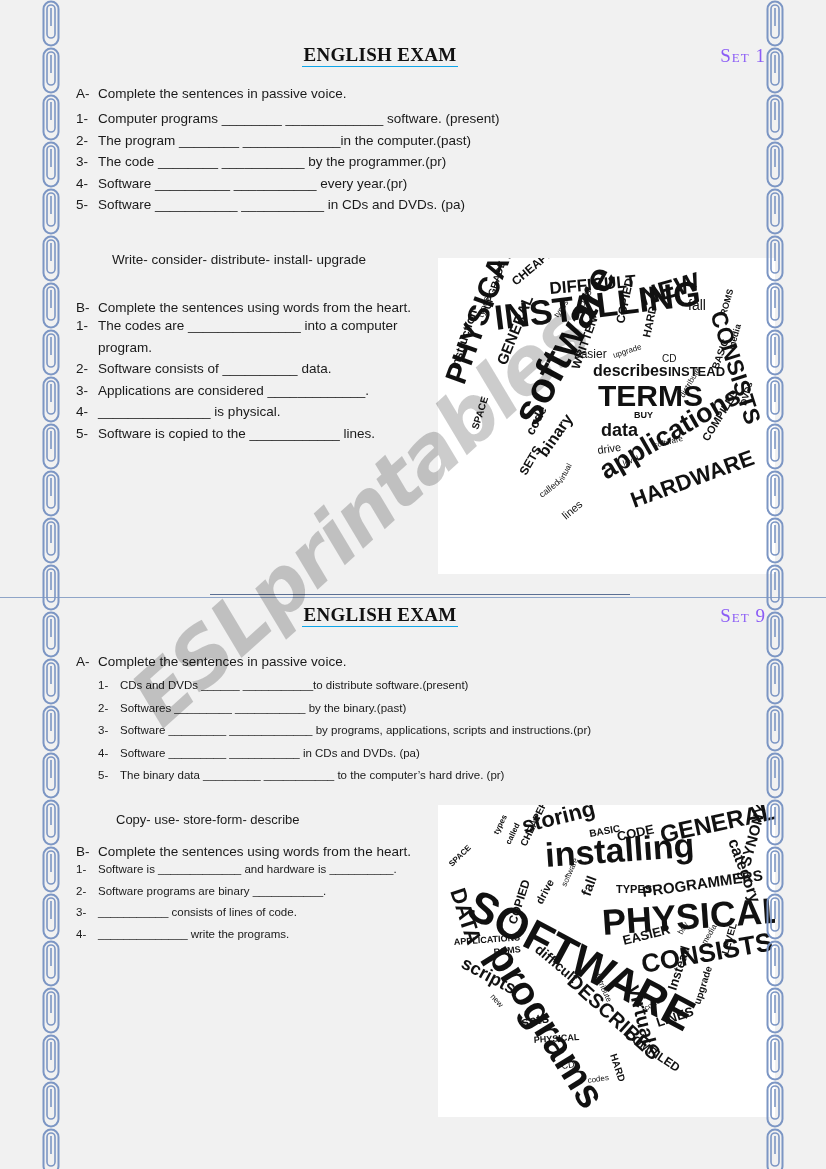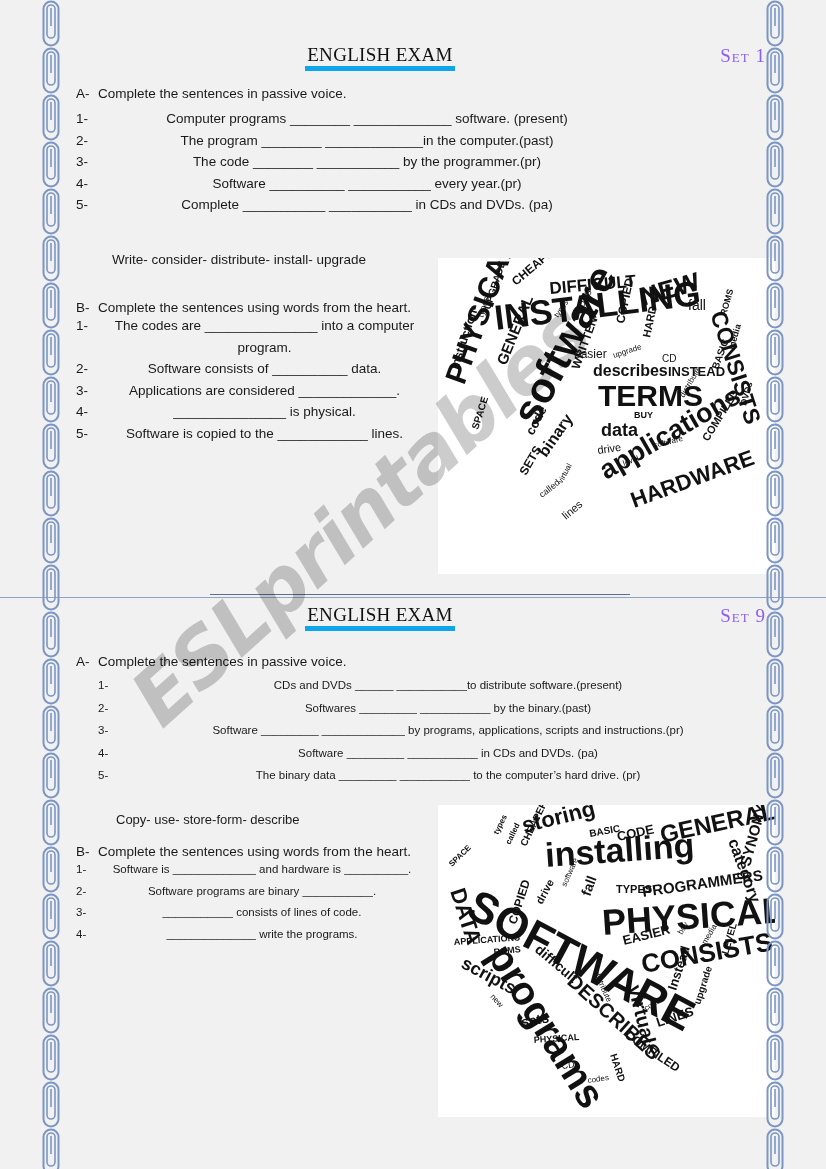--- a/index.html
+++ b/index.html
@@ -89,22 +89,23 @@
     position: absolute;
     left: 0;
     width: 760px;
     text-align: center;
     font-family: "Liberation Serif", serif;
     font-size: 19px;
     color: #111;
     letter-spacing: 0.3px;
   }
   .exam-title span {
-    border-bottom: 5px solid #0ea5e9;
+    border-bottom: 1px solid #0ea5e9;
     padding: 0 2px 1px 2px;
+    font-weight: bold;
   }
   .set-label {
     position: absolute;
     right: 60px;
     top: 1px;
     font-family: "Liberation Serif", serif;
     font-size: 19px;
     font-variant: small-caps;
     color: #8b5cf6;
     letter-spacing: 1px;
@@ -119,21 +120,20 @@
   .q-row {
     display: flex;
     align-items: baseline;
   }
   .q-marker {
     flex: 0 0 auto;
     text-align: left;
   }
   .q-text {
     flex: 1 1 auto;
-    text-align: center;
   }
 
   
   .s1 .sec-head   { font-size: 13.5px; }
   .s1 .q-row      { font-size: 13.5px; line-height: 21.5px; }
   .s1 .q-marker   { width: 22px; }
   .s1 .wordbank   { font-size: 13.5px; }
 
   
   .s2 .sec-head   { font-size: 13.5px; }
@@ -447,21 +447,21 @@
       <div class="q-row">
           <span class="q-marker">3-</span>
           <span class="q-text">The code ________ ___________ by the programmer.(pr)</span>
         </div>
       <div class="q-row">
           <span class="q-marker">4-</span>
           <span class="q-text">Software __________ ___________ every year.(pr)</span>
         </div>
       <div class="q-row">
           <span class="q-marker">5-</span>
-          <span class="q-text">Complete ___________ ___________ in CDs and DVDs. (pa)</span>
+          <span class="q-text">Software ___________ ___________ in CDs and DVDs. (pa)</span>
         </div>
     </div>
 
     <div class="body-block" style="left:76px; top:208px; width:420px;">
       <div class="wordbank">Write- consider- distribute- install- upgrade</div>
     </div>
 
     <div class="body-block secB" style="left:76px; top:256px; width:355px;">
       <div class="sec-head-row sec-head">
         <span class="sec-head-letter">B-</span>

